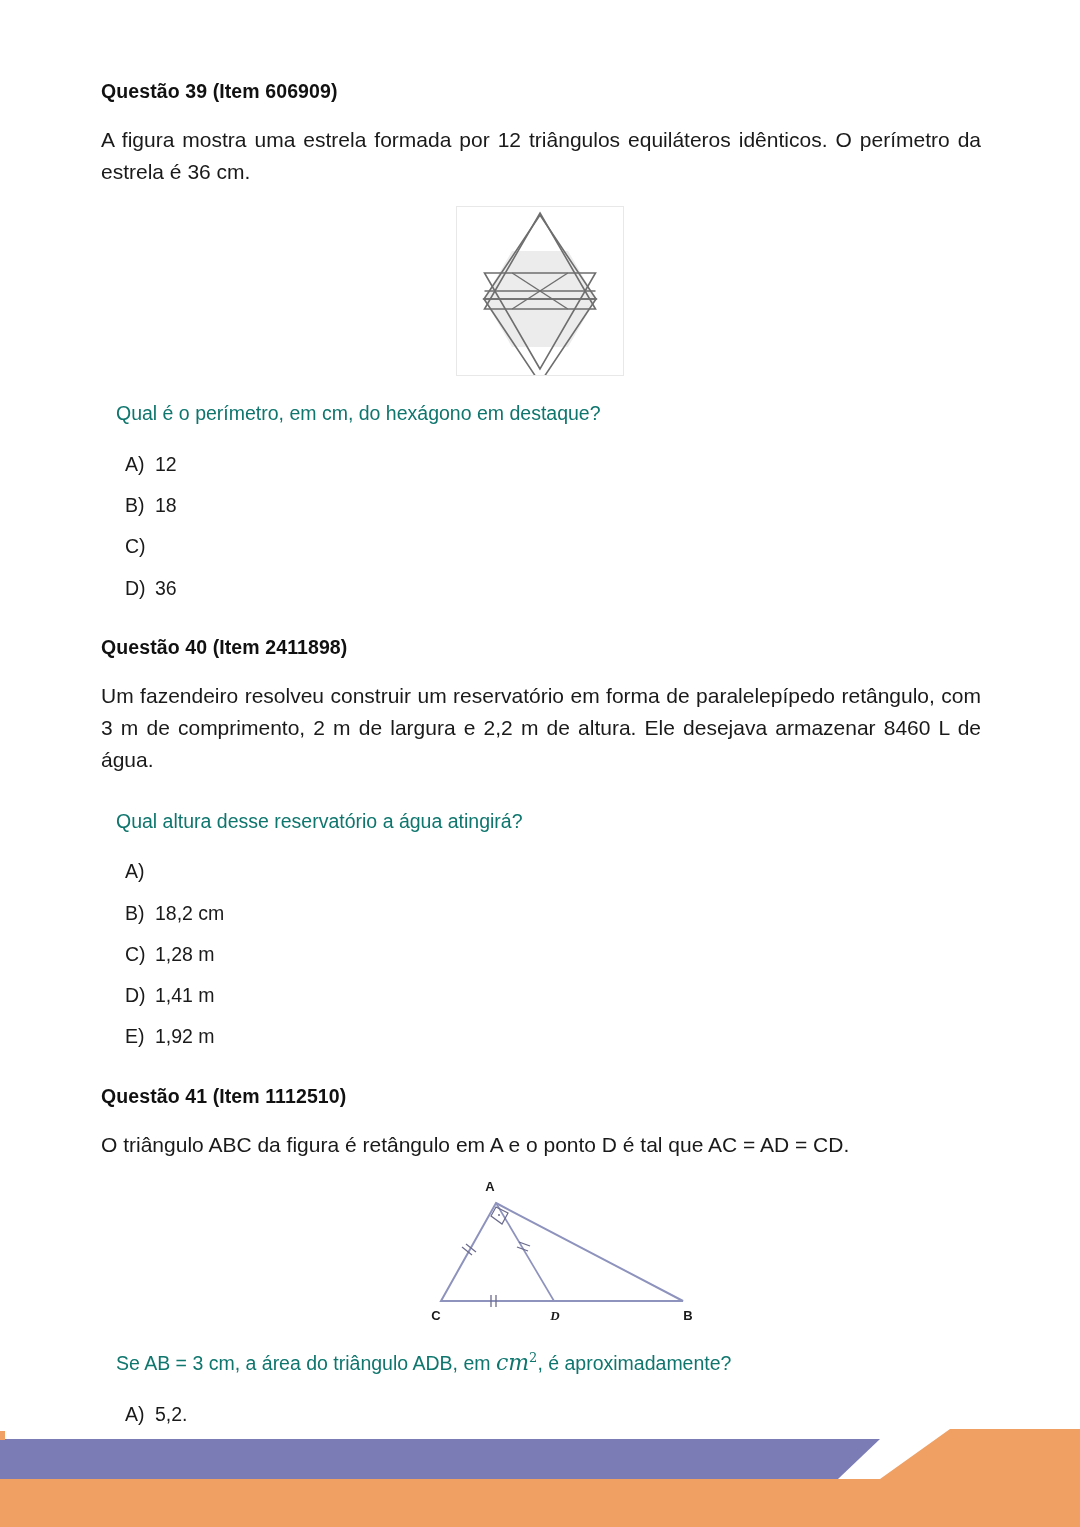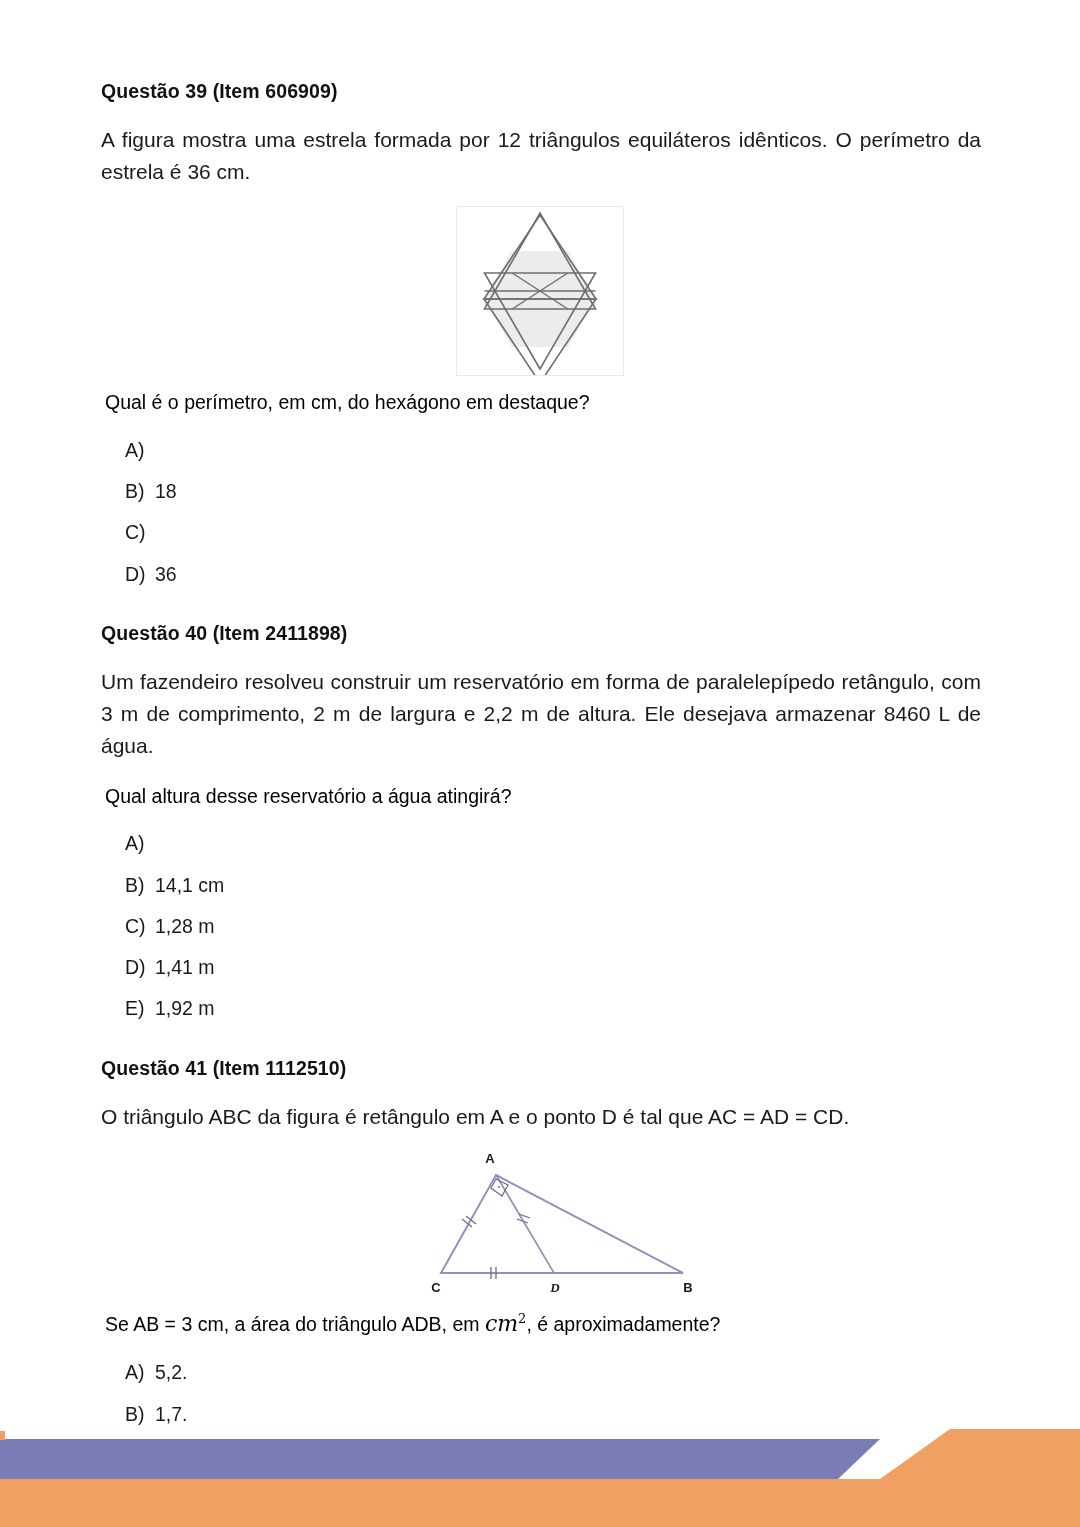--- a/index.html
+++ b/index.html
@@ -43,22 +43,22 @@
     font-size: 21px;
     line-height: 1.52;
     text-align: justify;
     margin: 0;
     color: #1a1a1a;
   }
 
   .q-prompt {
     font-size: 19.5px;
     line-height: 1.52;
-    margin: 4px;
-    color: #000000;
+    margin: 15px;
+    color: #0f766e;
   }
 
   .options {
     list-style: none;
     margin: 12px 0 0 0;
     padding: 0;
   }
   .options li {
     font-size: 19.5px;
     line-height: 1.5;
@@ -162,20 +162,21 @@
             <line x1="27.5" y1="84" x2="138.5" y2="84" stroke="#6e6e6e" stroke-width="1.4"></line>
           </svg>
         </div>
       </div>
 
       <p class="q-prompt">Qual é o perímetro, em cm, do hexágono em destaque?</p>
 
       <ul class="options">
         <li>
           <span class="opt-letter">A)</span>
+          <span class="opt-text">12</span>
         </li>
         <li>
           <span class="opt-letter">B)</span>
           <span class="opt-text">18</span>
         </li>
         <li>
           <span class="opt-letter">C)</span>
         </li>
         <li>
           <span class="opt-letter">D)</span>
@@ -191,21 +192,21 @@
       <p class="q-body">Um fazendeiro resolveu construir um reservatório em forma de paralelepípedo retângulo, com 3 m de comprimento, 2 m de largura e 2,2 m de altura. Ele desejava armazenar 8460 L de água.</p>
       <div class="gap-sm"></div>
       <p class="q-prompt">Qual altura desse reservatório a água atingirá?</p>
 
       <ul class="options">
         <li>
           <span class="opt-letter">A)</span>
         </li>
         <li>
           <span class="opt-letter">B)</span>
-          <span class="opt-text">14,1 cm</span>
+          <span class="opt-text">18,2 cm</span>
         </li>
         <li>
           <span class="opt-letter">C)</span>
           <span class="opt-text">1,28 m</span>
         </li>
         <li>
           <span class="opt-letter">D)</span>
           <span class="opt-text">1,41 m</span>
         </li>
         <li>

